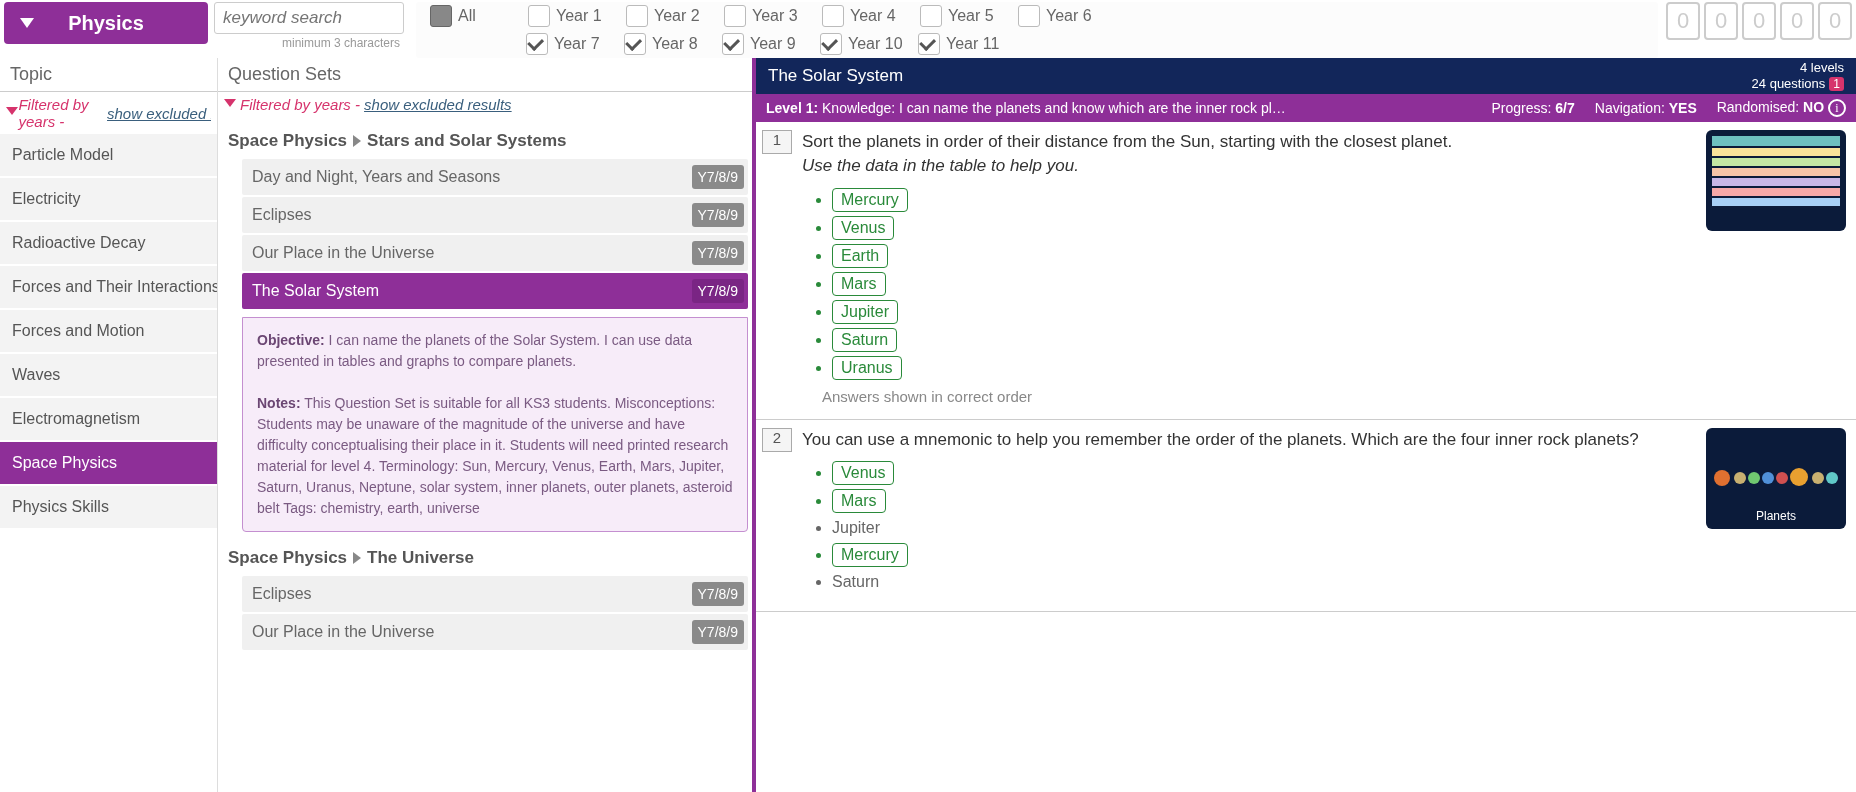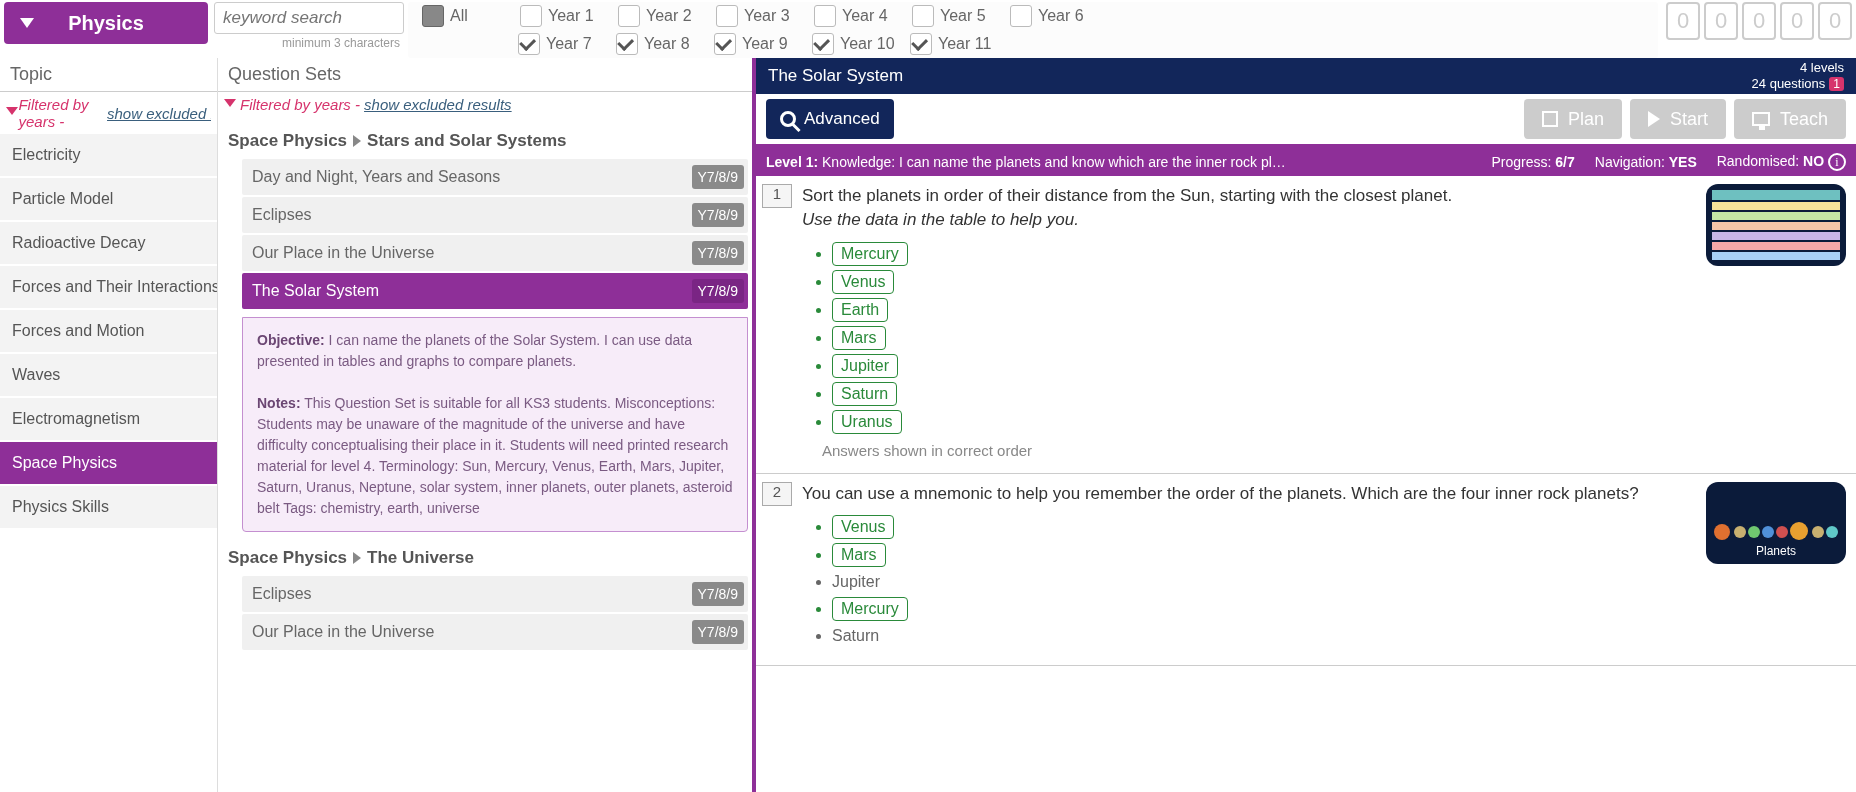--- a/index.html
+++ b/index.html
@@ -1,21 +1,21 @@
 <!DOCTYPE html>
 <html><head>
 <meta charset="utf-8">
 <style>
   * { box-sizing: border-box; margin: 0; padding: 0; font-family: Arial, Helvetica, sans-serif; }
   body { width: 1856px; height: 792px; overflow: hidden; background: #fff; color: #333; font-size: 15px; }
   
   .topbar { display: flex; align-items: flex-start; height: 58px; padding: 2px 4px 0 4px; }
   .subject-btn { width: 204px; height: 42px; background: #8e2f98; color: #fff; font-weight: bold; font-size: 20px; display: flex; align-items: center; justify-content: center; border-radius: 4px; position: relative; margin-right: 6px; cursor:pointer;}
   .caret-down{width:0;height:0;border-left:7px solid transparent;border-right:7px solid transparent;border-top:10px solid #fff;position:absolute;left:16px;top:16px;}
-  .search-wrap { width: 190px; margin-right: 4px;}
+  .search-wrap { width: 190px; margin-right: 12px;}
   .search-input { width: 100%; height: 32px; border: 1px solid #ccc; font-style: italic; color: #888; padding: 0 8px; font-size: 17px; border-radius:3px;}
   .min-chars { font-size: 12px; color: #999; text-align: right; padding-right: 4px; margin-top:2px;}
   .years-wrap { flex: 1; display: flex; flex-direction: column; background:#fcfcfc; height:56px; border-radius:3px; }
   .year-row { display: flex; align-items: center; height: 28px; padding-left:4px;}
   .ybox { width: 22px; height: 22px; border: 1px solid #bbb; background: #fff; margin: 0 6px 0 10px; display:flex; align-items:center; justify-content:center; border-radius:3px; cursor:pointer;}
   .ybox.all { background:#888; border-color:#666;}
   .ybox .chk { width:14px;height:10px;border-left:3px solid #555;border-bottom:3px solid #555; transform: rotate(-45deg) translateY(-2px);}
   .ylabel { font-size:16px; color:#666; width:60px;}
   .counters { display:flex; gap:4px; margin-left:8px;}
   .counter { width:34px; height:38px; border:2px solid #ccc; border-radius:4px; color:#ccc; font-size:22px; display:flex; align-items:center; justify-content:center;}
@@ -65,21 +65,21 @@
   .qnum { width:30px; height:24px; border:1px solid #aaa; background:#f5f5f5; text-align:center; font-size:15px; color:#555; margin-right:10px; flex-shrink:0;}
   .qbody { flex:1; padding-right:10px;}
   .qtext { font-size:17px; color:#333; line-height:1.4;}
   .qtext em{ font-style:italic;}
   .answers { margin:10px 0 0 30px;}
   .answers li{ list-style:disc; color:#2a8a3a; margin:4px 0;}
   .answers li.grey{ color:#666;}
   .answers li span{ display:inline-block; border:1.5px solid currentColor; border-radius:4px; padding:2px 8px; color:inherit; font-size:16px;}
   .answers li.grey span{ border:none; padding:2px 0;}
   .ans-note{ color:#888; font-size:15px; margin:8px 0 0 20px;}
-  .thumb { width:140px; height:82px; background:#0b1b3a; flex-shrink:0; border-radius:12px; position:relative; overflow:hidden;}
+  .thumb { width:140px; height:101px; background:#0b1b3a; flex-shrink:0; border-radius:6px; position:relative; overflow:hidden;}
   .thumb .row{position:absolute;left:6px;right:6px;height:8px;background:#9ec8e8;}
   .thumb .rowh{background:#6ec0c0;height:10px;top:6px;}
   .thumb .r1{top:18px;background:#f8e29a;} .thumb .r2{top:28px;background:#c4e6a4;}
   .thumb .r3{top:38px;background:#f6c4a8;} .thumb .r4{top:48px;background:#c8b6e6;}
   .thumb .r5{top:58px;background:#f6a8a8;} .thumb .r6{top:68px;background:#a8d0f6;}
   .thumb2 .circ{position:absolute;width:12px;height:12px;border-radius:50%;top:44px;}
   .thumb2 .c0{left:8px;background:#e07030;width:16px;height:16px;top:42px;}
   .thumb2 .c1{left:28px;background:#c8b070;}
   .thumb2 .c2{left:42px;background:#70c870;}
   .thumb2 .c3{left:56px;background:#5090d8;}
@@ -154,22 +154,22 @@
 <div class="cols">
 
   <div class="col1">
     <div class="col-head">Topic</div>
     <div class="filter-note">
       <span class="funnel"></span>
       <span>Filtered by years - </span>
       <a href="#" style="white-space:nowrap;overflow:hidden;">show excluded results</a>
     </div>
     <div id="topics">
+        <div class="topic-item">Particle Model</div>
         <div class="topic-item">Electricity</div>
-        <div class="topic-item">Particle Model</div>
         <div class="topic-item">Radioactive Decay</div>
         <div class="topic-item">Forces and Their Interactions</div>
         <div class="topic-item">Forces and Motion</div>
         <div class="topic-item">Waves</div>
         <div class="topic-item">Electromagnetism</div>
         <div class="topic-item sel">Space Physics</div>
         <div class="topic-item">Physics Skills</div>
       </div>
   </div>
 
@@ -213,39 +213,20 @@
         </div>
       </div>
   </div>
 
   <div class="col3">
     <div class="c3-head">
       <span>The Solar System</span>
       <div class="c3-head-right">
         <div><span>4 levels</span></div>
         <div><span>24 questions</span><span class="bubble">1</span></div>
-      </div>
-    </div>
-    <div class="c3-toolbar">
-      <div class="adv-btn">
-        <span class="wrench"></span>
-        <span>Advanced</span>
-      </div>
-      <div class="tool-spacer"></div>
-      <div class="tool-btn">
-        <span class="tool-icon icon-plan"></span>
-        <span>Plan</span>
-      </div>
-      <div class="tool-btn">
-        <span class="tool-icon icon-start"></span>
-        <span>Start</span>
-      </div>
-      <div class="tool-btn">
-        <span class="tool-icon icon-teach"></span>
-        <span>Teach</span>
       </div>
     </div>
     <div class="level-bar">
       <div class="left">
         <b>Level 1:</b>
         <span>Knowledge: I can name the planets and know which are the inner rock pl…</span>
       </div>
       <div><span>Progress:</span> <b>6/7</b></div>
       <div><span>Navigation:</span> <b>YES</b></div>
       <div><span>Randomised:</span> <b>NO</b>

